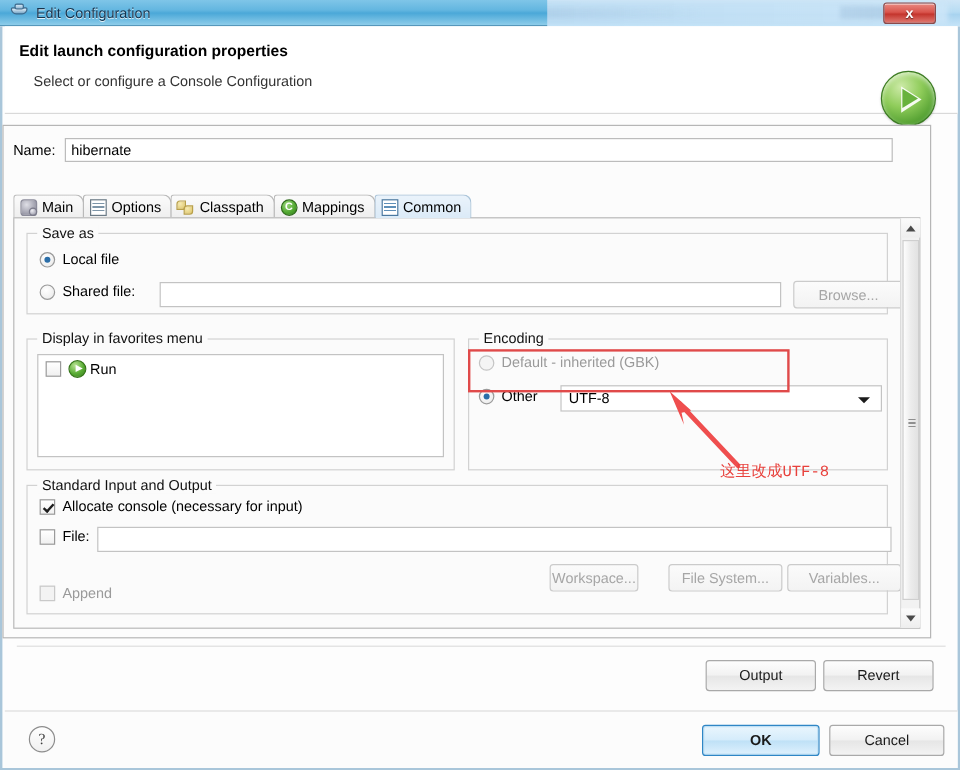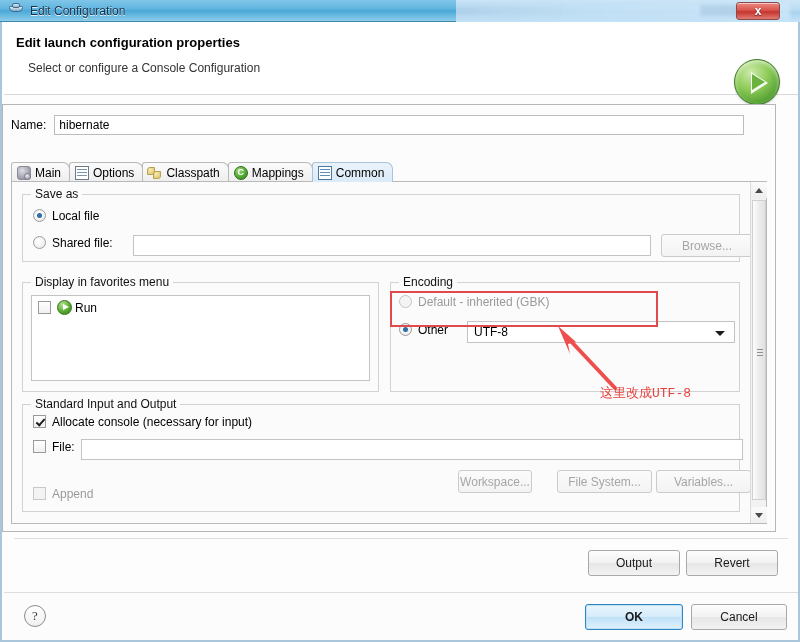--- a/index.html
+++ b/index.html
@@ -325,21 +325,21 @@
   .chk.checked:after {
     content: "";
     position: absolute; left: 4px; top: 1px;
     width: 3px; height: 7px;
     border: solid #1d1d1d;
     border-width: 0 2px 2px 0;
     transform: rotate(42deg);
   }
   .chk.disabled { border-color: #c9c9c9; background: #f3f3f3; }
 
-  .row { display: flex; align-items: flex-start; position: absolute; }
+  .row { display: flex; align-items: flex-end; position: absolute; }
   .row .lbl { margin-left: 6px; font-size: 12px; }
   .lbl.disabled { color: #9a9a9a; }
 
   .textfield {
     border: 1px solid #c3c3c3;
     background: #ffffff;
     box-sizing: border-box;
     font-size: 12px;
     padding: 0 4px;
     line-height: 20px;

